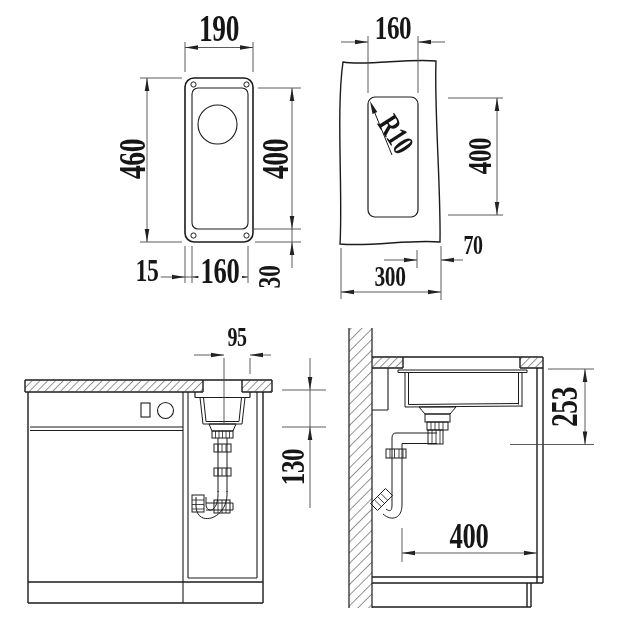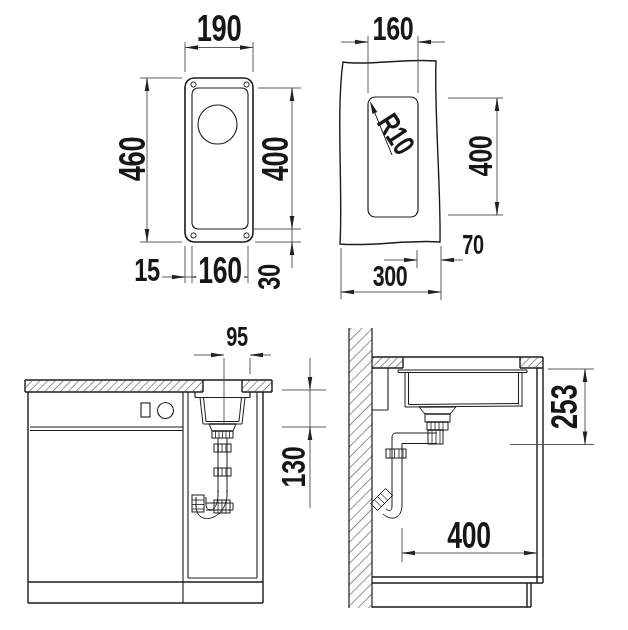--- a/index.html
+++ b/index.html
@@ -1,17 +1,17 @@
 <!DOCTYPE html>
 <html><head>
 <meta charset="utf-8">
 <style>
   html,body{margin:0;padding:0;background:#fff;}
   #canvas{position:relative;width:628px;height:630px;background:#fff;overflow:hidden;
-          font-family:Liberation Sans, sans-serif;}
+          font-family:Liberation Serif, serif;}
   svg{position:absolute;left:0;top:0;}
   .lbl{position:absolute;color:#161616;font-weight:bold;line-height:1;white-space:nowrap;
        transform:translate(-50%,-50%) scaleX(.74);letter-spacing:-.5px;}
   .rot{transform:translate(-50%,-50%) rotate(-90deg) scaleX(.74);}
   .r10{transform:translate(-50%,-50%) rotate(57deg) scaleX(.74);}
   .bg{background:#fff;padding:0 3px;}
   .fz37{font-size:37px;} .fz36{font-size:36px;} .fz34{font-size:34px;}
   .fz32{font-size:32px;} .fz31{font-size:31px;} .fz29{font-size:29px;} .fz27{font-size:27px;}
 </style>
 </head>

